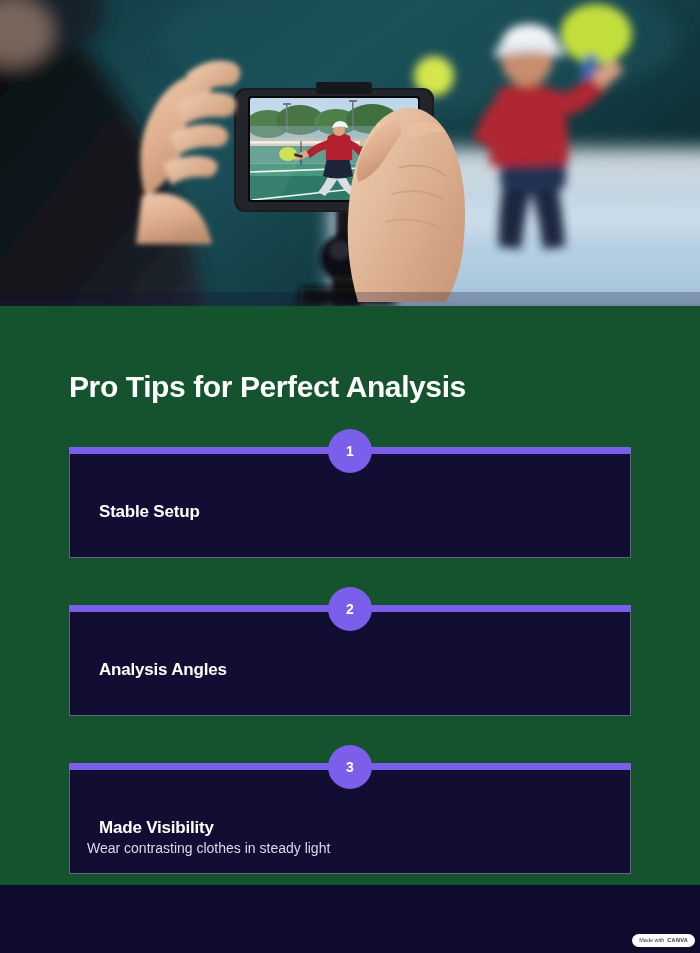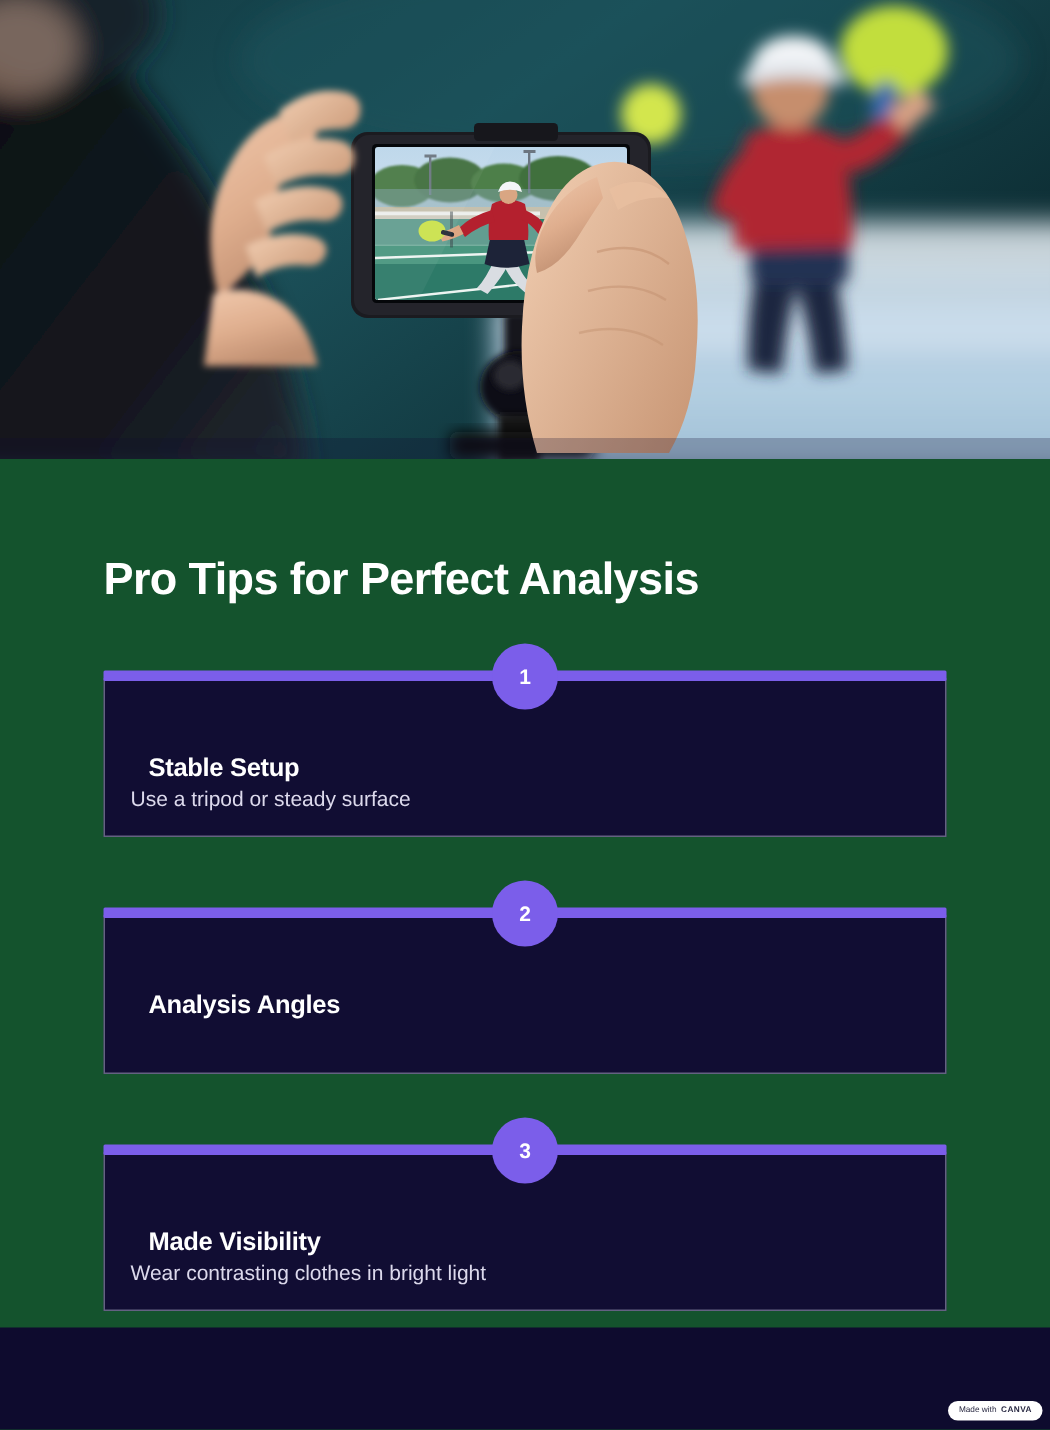--- a/index.html
+++ b/index.html
@@ -285,36 +285,35 @@
 
   <h1 class="page-title">Pro Tips for Perfect Analysis</h1>
 
   <div class="cards">
 
     <div class="card">
       <div class="card-box"></div>
       <div class="card-topbar"></div>
       <div class="card-badge">1</div>
       <h2 class="card-heading">Stable Setup</h2>
-      <p class="card-body">Use a tripod or steady surface</p>
     </div>
 
     <div class="card">
       <div class="card-box"></div>
       <div class="card-topbar"></div>
       <div class="card-badge">2</div>
       <h2 class="card-heading">Analysis Angles</h2>
     </div>
 
     <div class="card">
       <div class="card-box"></div>
       <div class="card-topbar"></div>
       <div class="card-badge">3</div>
       <h2 class="card-heading">Made Visibility</h2>
-      <p class="card-body">Wear contrasting clothes in bright light</p>
+      <p class="card-body">Wear contrasting clothes in steady light</p>
     </div>
 
   </div>
 </div>
 
 <div class="watermark">
   <span class="wm-prefix">Made with</span>
   <span class="wm-brand">CANVA</span>
 </div>
 

